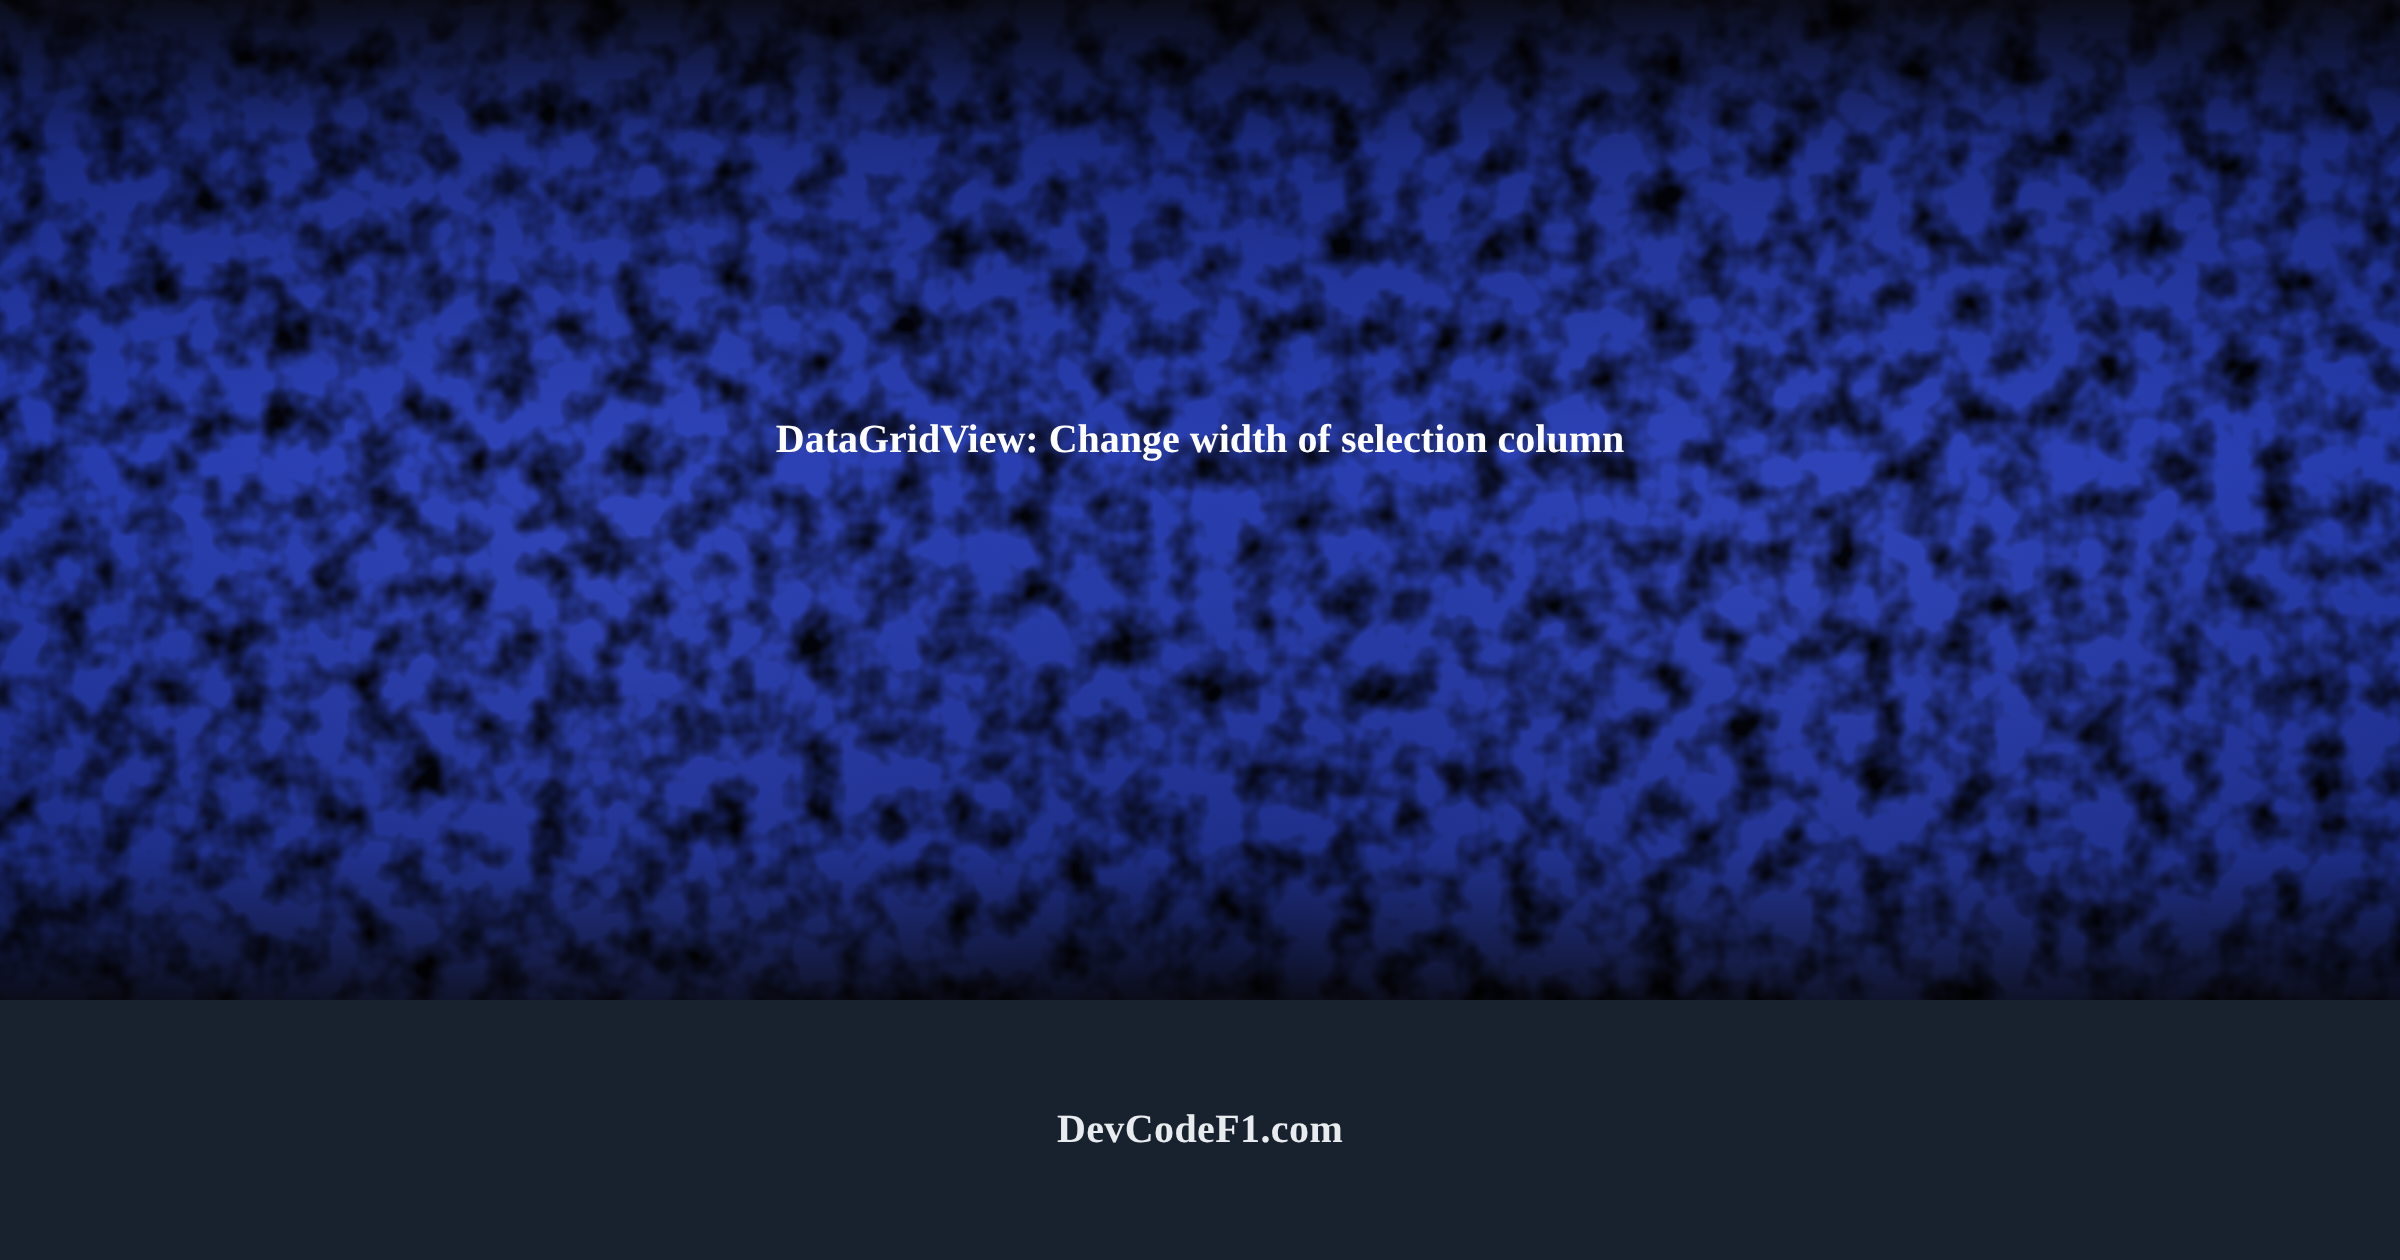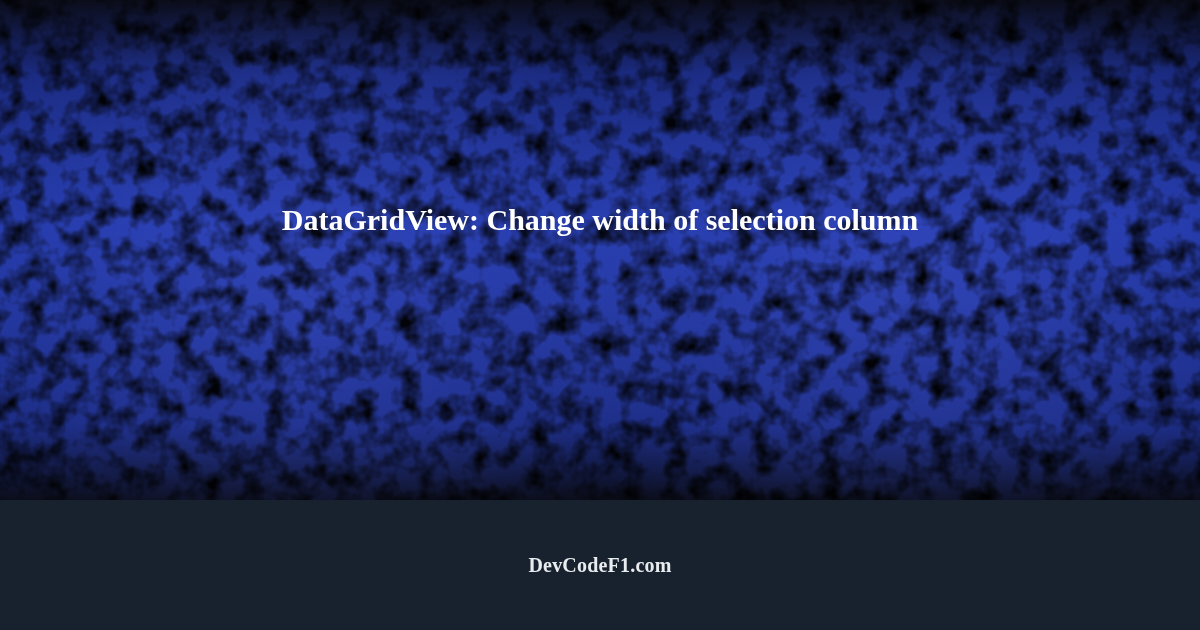--- a/index.html
+++ b/index.html
@@ -21,21 +21,21 @@
     inset: 0;
     opacity: 0.95;
     mix-blend-mode: multiply;
     pointer-events: none;
   }
   .title {
     position: relative;
     z-index: 2;
     color: #ffffff;
     font-weight: 700;
-    font-size: 30px;
+    font-size: 20px;
     text-align: center;
     padding: 0 40px;
     margin-top: -60px;
   }
   .footer {
     width: 1200px;
     height: 130px;
     background: #18222e;
     display: flex;
     align-items: center;

